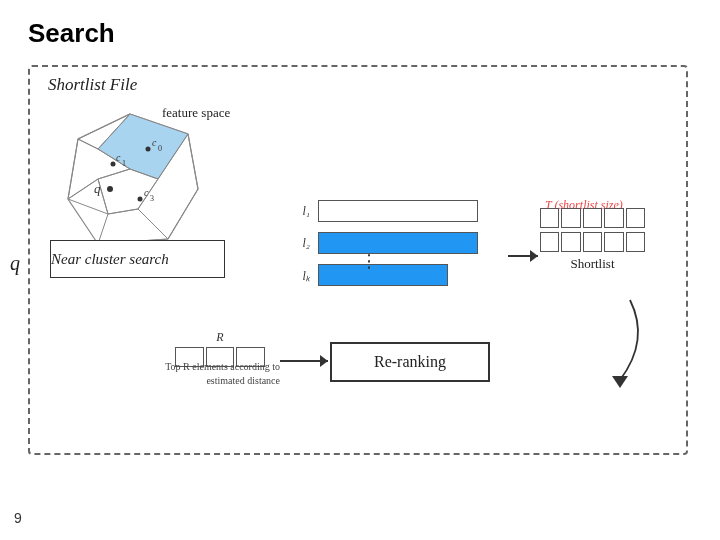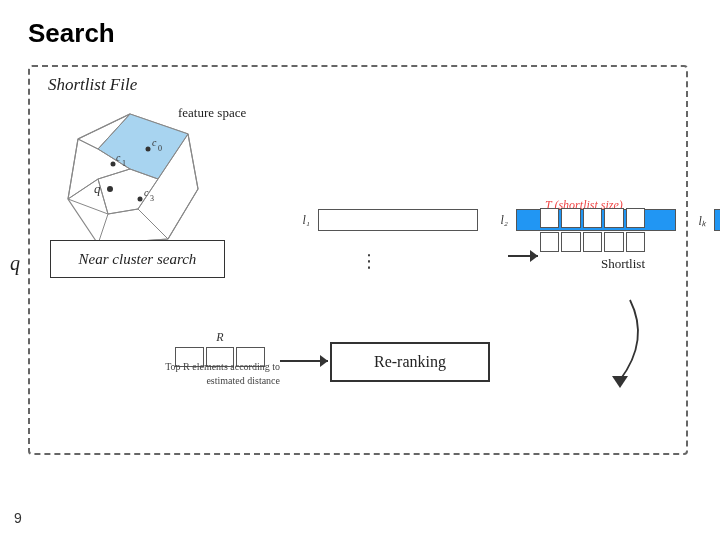--- a/index.html
+++ b/index.html
@@ -37,21 +37,21 @@
       left: 18px;
       font-style: italic;
       font-size: 17px;
       color: #222;
     }
 
     
     .feature-space-label {
       position: absolute;
       top: 38px;
-      left: 148px;
+      left: 132px;
       font-size: 13px;
       color: #222;
     }
 
     
     .voronoi-container {
       position: absolute;
       top: 42px;
       left: 28px;
       width: 145px;
@@ -71,39 +71,37 @@
     
     .near-cluster-box {
       position: absolute;
       top: 240px;
       left: 50px;
       width: 175px;
       height: 38px;
       border: 1.5px solid #333;
       display: flex;
       align-items: center;
-      justify-content: center;
       background: #fff;
     }
     .near-cluster-box span {
       font-style: italic;
       font-size: 15px;
       color: #222;
     }
 
     
     .lists-area {
       position: absolute;
       top: 200px;
       left: 290px;
       width: 220px;
       display: flex;
-      flex-direction: row;
+      flex-direction: column;
       gap: 10px;
-      margin-top: 9px;
     }
 
     .list-row {
       display: flex;
       align-items: center;
       gap: 8px;
     }
 
     .list-label {
       font-style: italic;
@@ -166,21 +164,21 @@
 
     .shortlist-cell {
       height: 20px;
       border: 1.5px solid #555;
       background: #fff;
     }
 
     .shortlist-label {
       font-size: 13px;
       color: #222;
-      text-align: right;
+      text-align: center;
       margin-top: 4px;
     }
 
     
     .vdots {
       position: absolute;
       top: 250px;
       left: 360px;
       font-size: 18px;
       color: #333;

